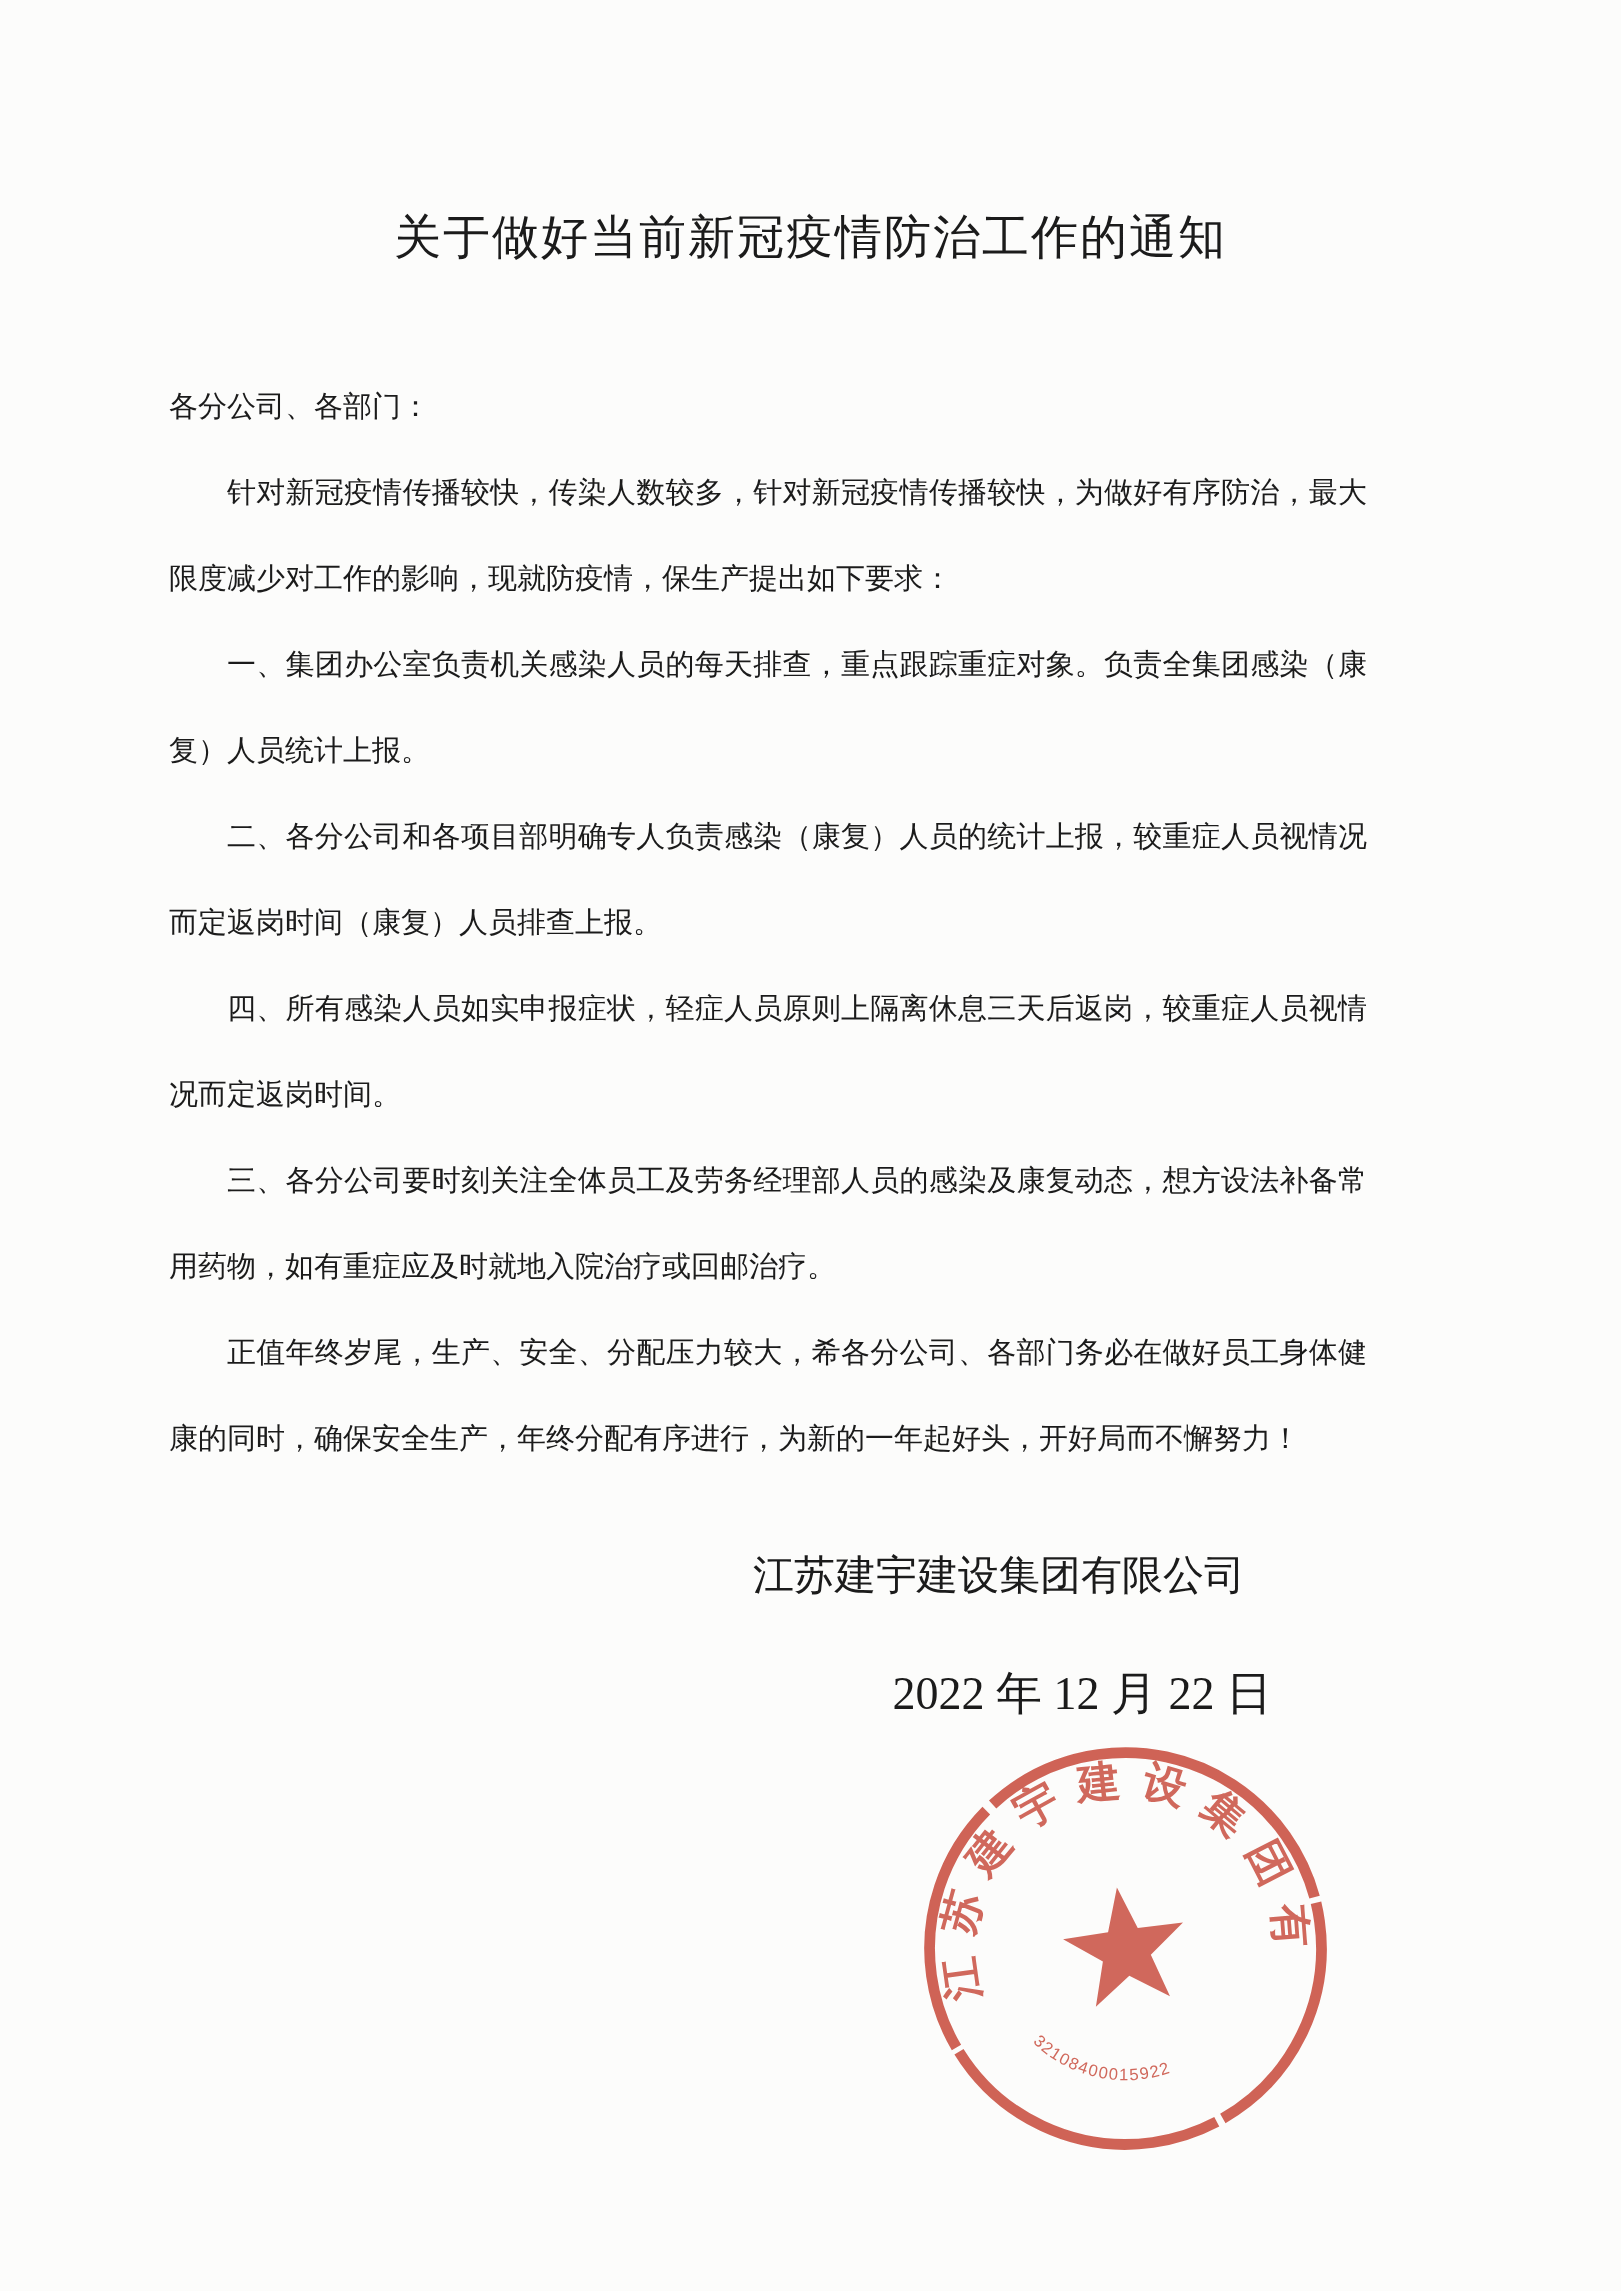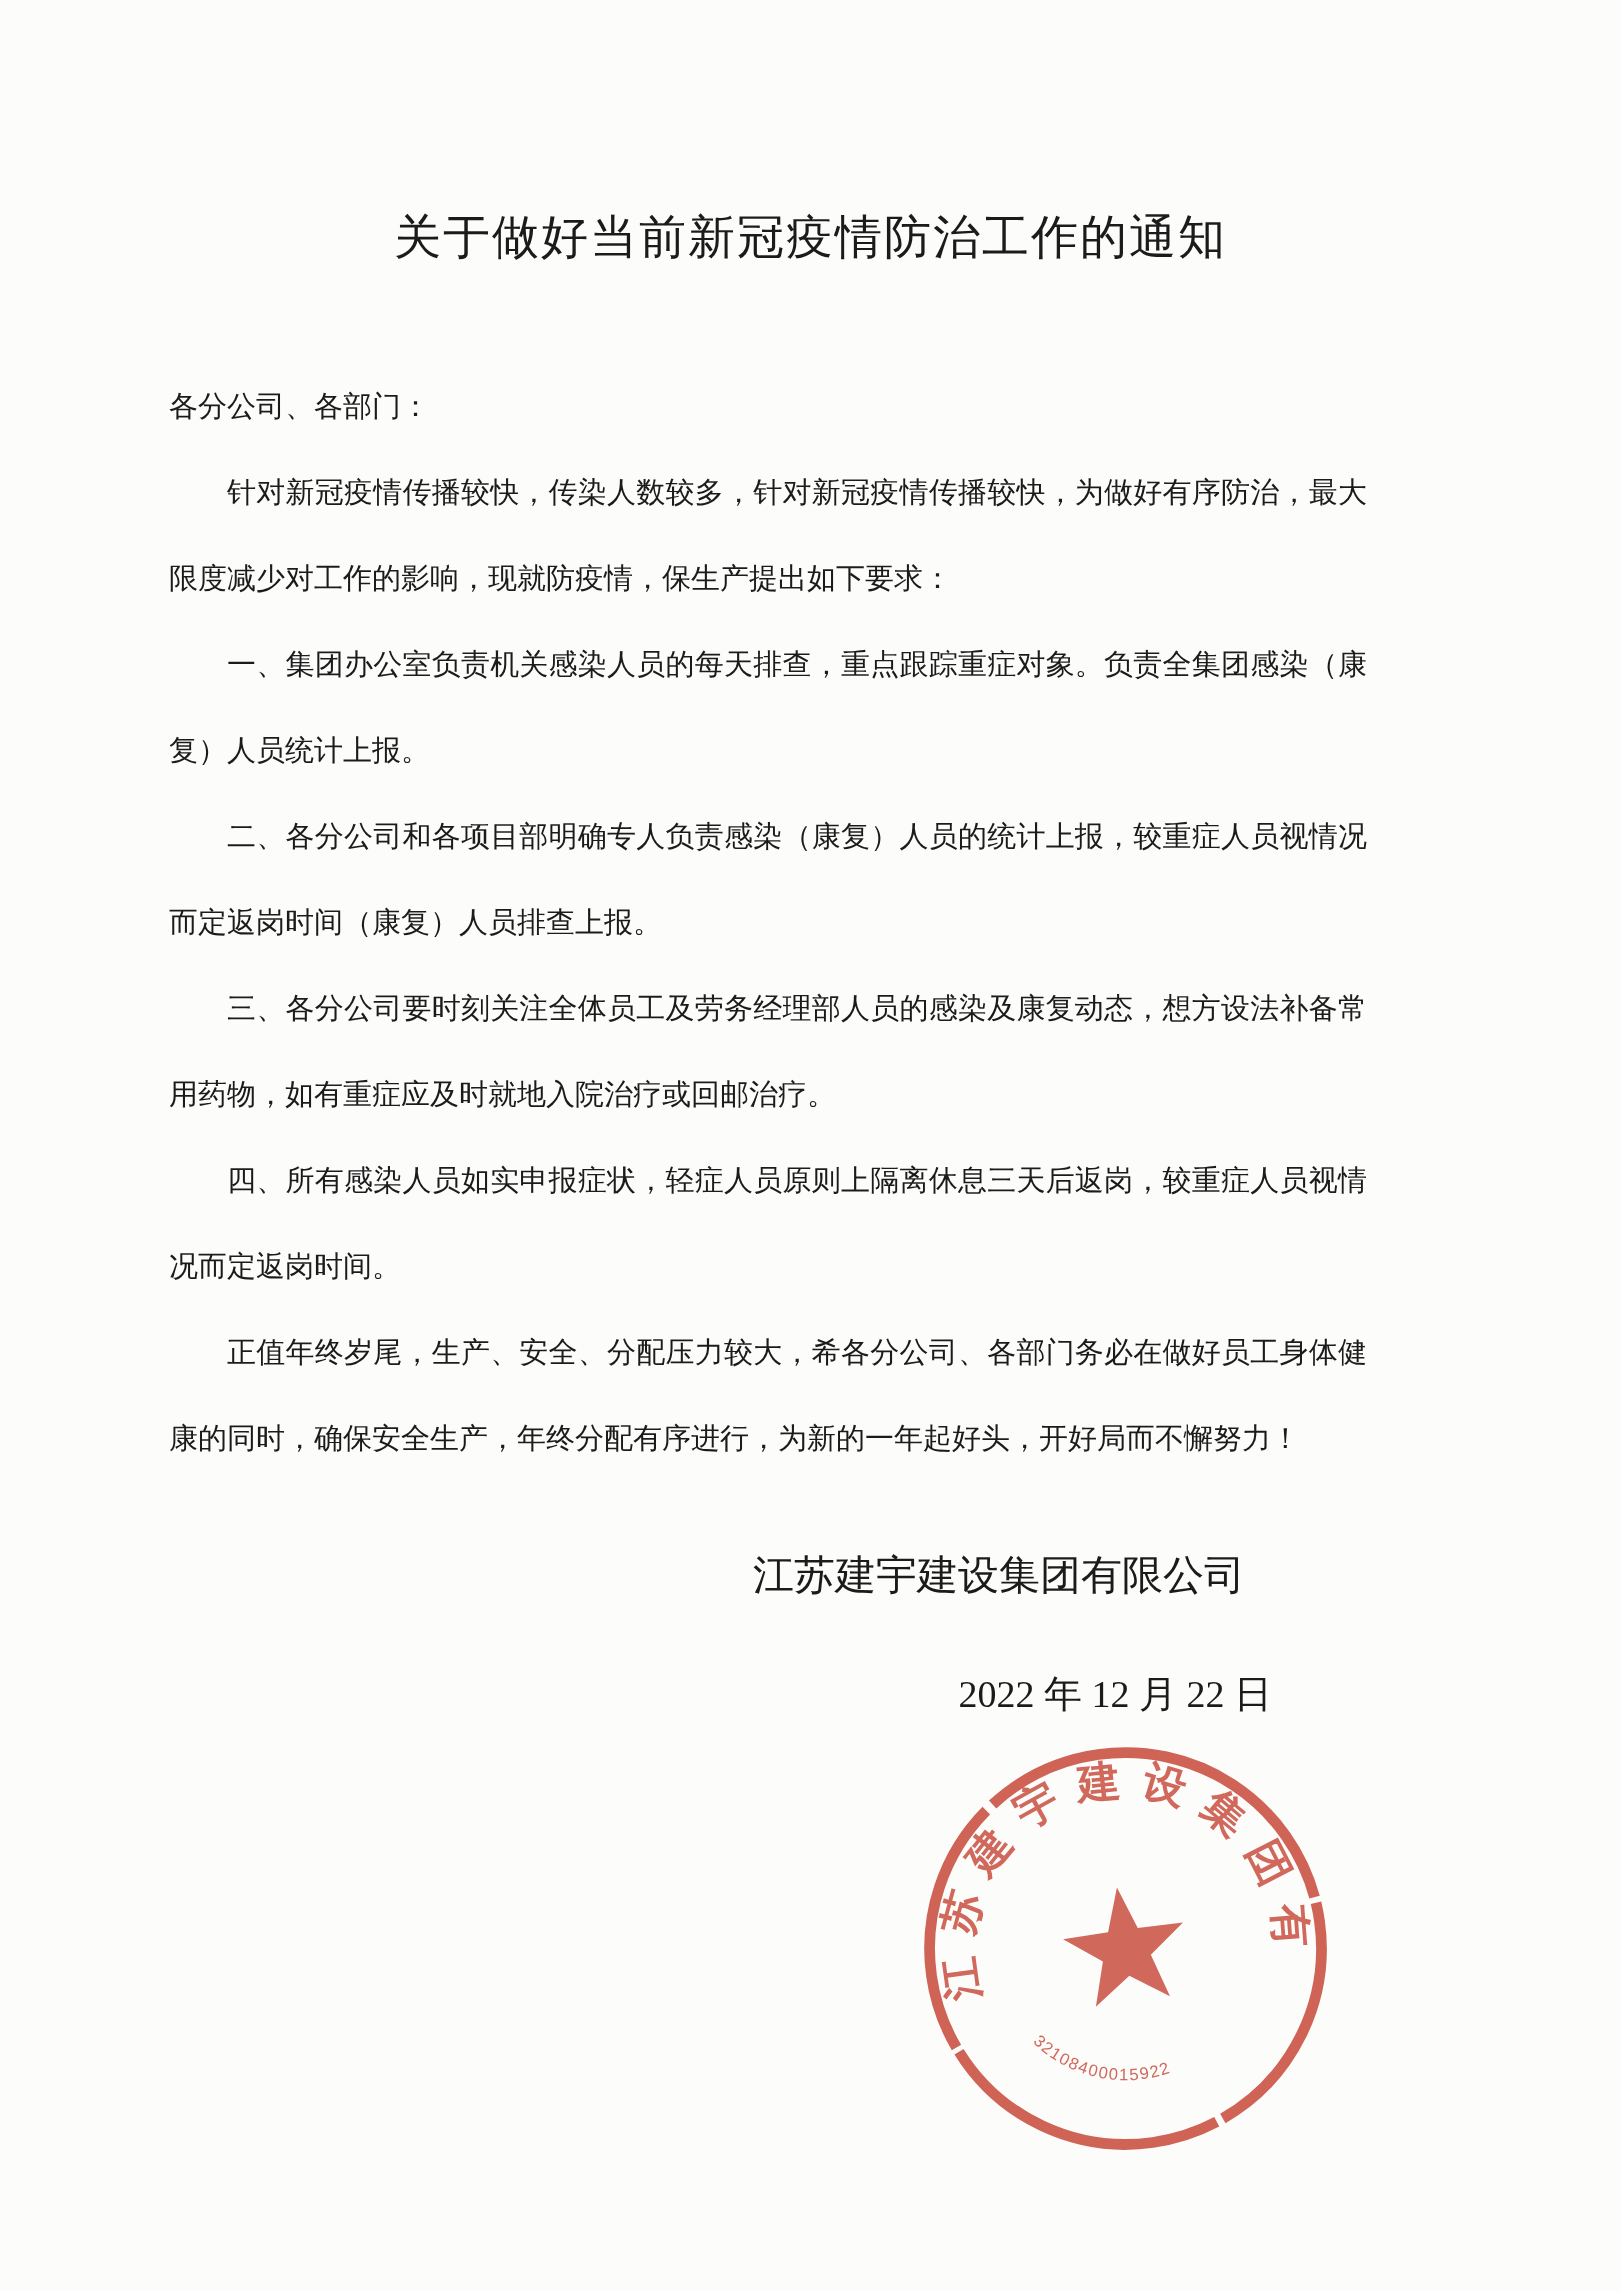--- a/index.html
+++ b/index.html
@@ -33,21 +33,21 @@
     margin-top:51px;
     padding-right:376px;
     text-align:right;
     font-size:41px;
     line-height:86px;
   }
   .dateline {
     margin-top:33px;
     padding-right:349px;
     text-align:right;
-    font-size:38px;
+    font-size:46px;
     line-height:86px;
   }
   .stamp {
     position:absolute;
     left:910px; top:1733px;
     width:431px; height:431px;
     transform:rotate(-8deg);
     opacity:0.9;
     mix-blend-mode:multiply;
     pointer-events:none;
@@ -59,22 +59,22 @@
 
 <div class="page">
 
   <h1 class="title">关于做好当前新冠疫情防治工作的通知</h1>
 
   <div class="body-text">
     <p class="salutation">各分公司、各部门：</p>
     <p>针对新冠疫情传播较快，传染人数较多，针对新冠疫情传播较快，为做好有序防治，最大限度减少对工作的影响，现就防疫情，保生产提出如下要求：</p>
     <p>一、集团办公室负责机关感染人员的每天排查，重点跟踪重症对象。负责全集团感染（康复）人员统计上报。</p>
     <p>二、各分公司和各项目部明确专人负责感染（康复）人员的统计上报，较重症人员视情况而定返岗时间（康复）人员排查上报。</p>
+    <p>四、所有感染人员如实申报症状，轻症人员原则上隔离休息三天后返岗，较重症人员视情况而定返岗时间。</p>
     <p>三、各分公司要时刻关注全体员工及劳务经理部人员的感染及康复动态，想方设法补备常用药物，如有重症应及时就地入院治疗或回邮治疗。</p>
-    <p>四、所有感染人员如实申报症状，轻症人员原则上隔离休息三天后返岗，较重症人员视情况而定返岗时间。</p>
     <p>正值年终岁尾，生产、安全、分配压力较大，希各分公司、各部门务必在做好员工身体健康的同时，确保安全生产，年终分配有序进行，为新的一年起好头，开好局而不懈努力！</p>
   </div>
 
   <div class="signature">江苏建宇建设集团有限公司</div>
 
   <div class="dateline">2022 年 12 月 22 日</div>
 
   <div class="stamp">
     <svg viewBox="0 0 440 440" xmlns="http://www.w3.org/2000/svg">
 

